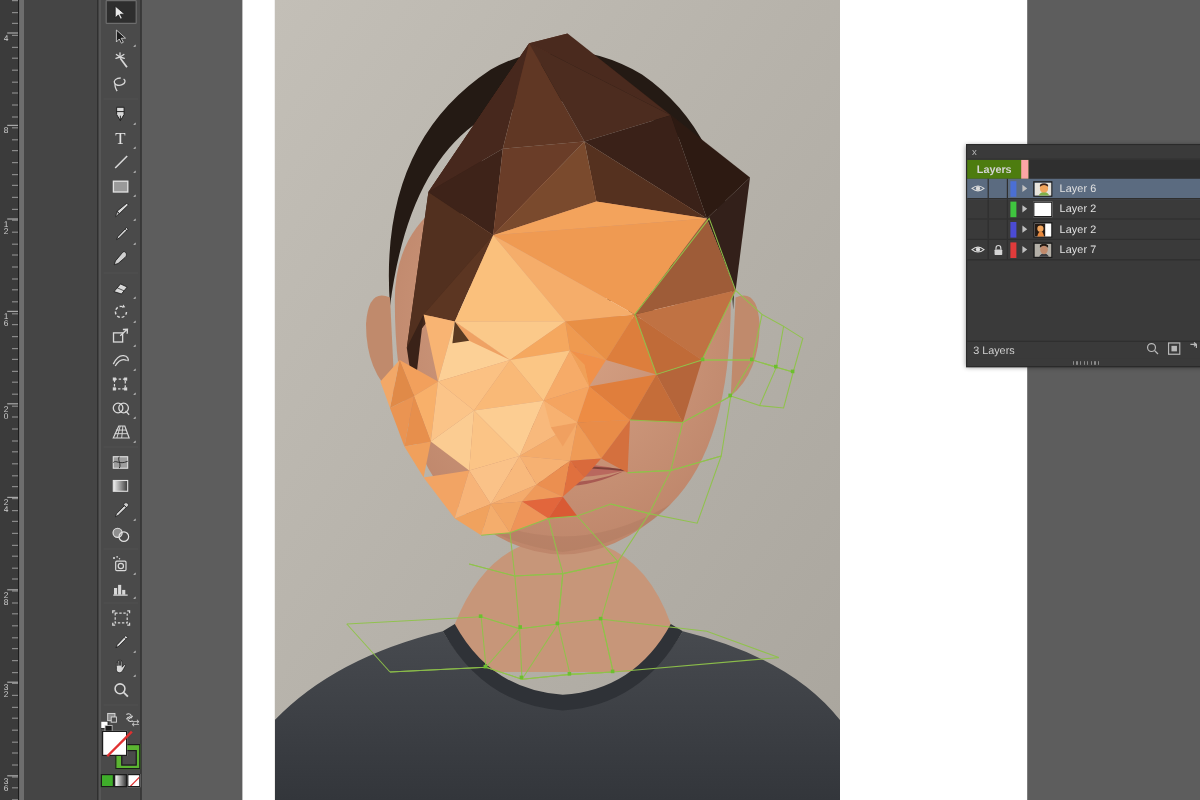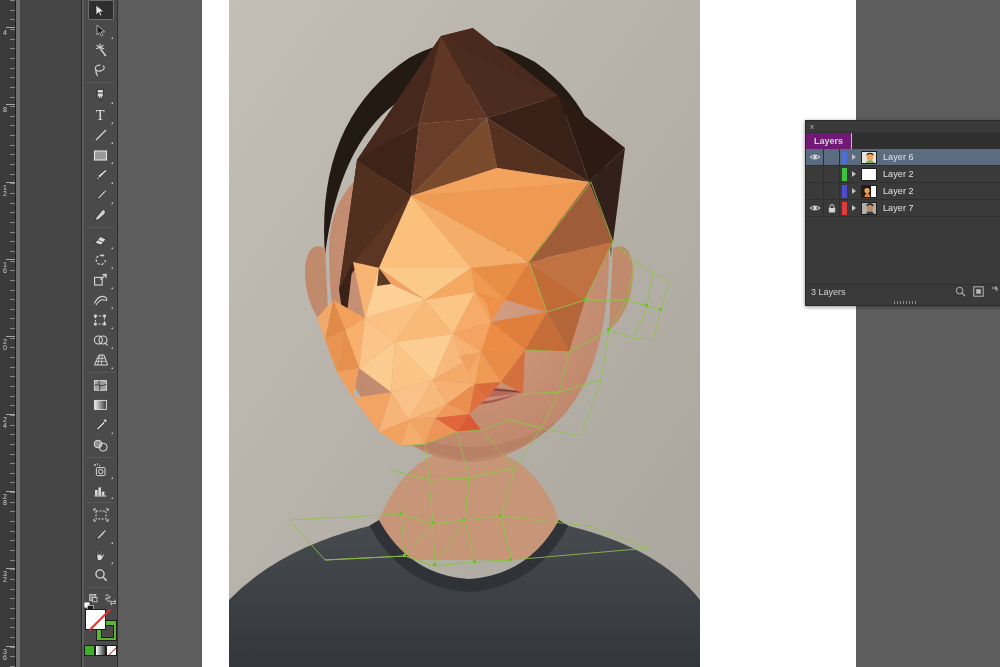--- a/index.html
+++ b/index.html
@@ -110,22 +110,22 @@
   #panelclose {
     height:12px; background:#3a3a3a; position:relative;
     border-bottom:1px solid #323232;
   }
   #panelclose span {
     position:absolute; left:4px; top:0px; color:#b8b8b8;
     font-size:8px; line-height:12px;
   }
   #paneltabs { height:16px; background:#2f2f2f; display:flex; }
   #paneltabs .tab {
-    background:#701a75; color:#d4d4d4; font-size:9px; font-weight:bold;
-    padding:0 8px; line-height:16px; border-right:1px solid #fca5a5;
+    background:#4d7c0f; color:#d4d4d4; font-size:9px; font-weight:bold;
+    padding:0 8px; line-height:16px; border-right:6px solid #fca5a5;
   }
   #layerlist { background:#3a3a3a; }
   .lrow {
     height:17px; display:flex; align-items:center;
     border-bottom:1px solid #2f2f2f; position:relative;
   }
   .lrow.active { background:#5b6b80; }
   .c-eye { width:18px; height:100%; display:flex; align-items:center; justify-content:center;
            border-right:1px solid #2f2f2f; }
   .c-lock { width:16px; height:100%; display:flex; align-items:center; justify-content:center;

